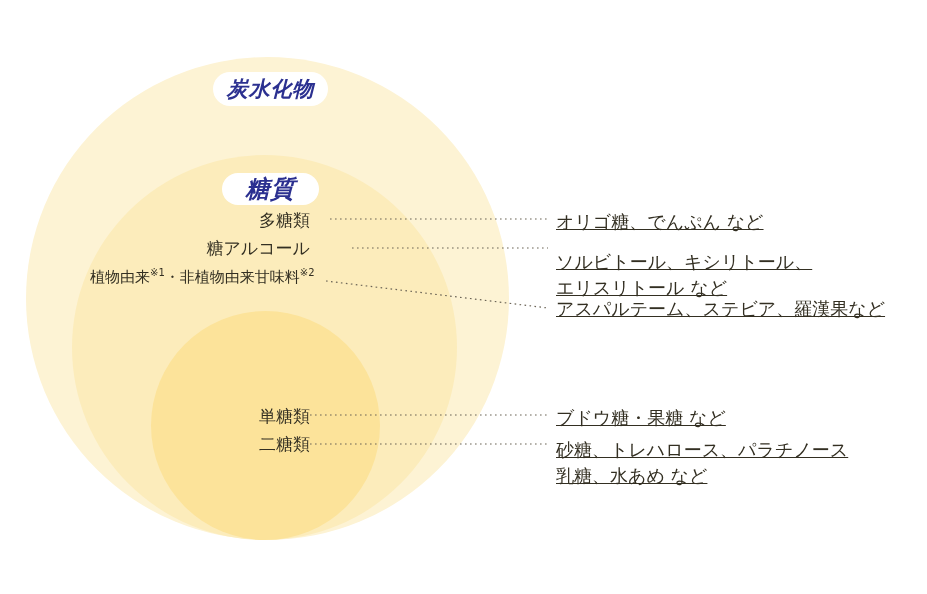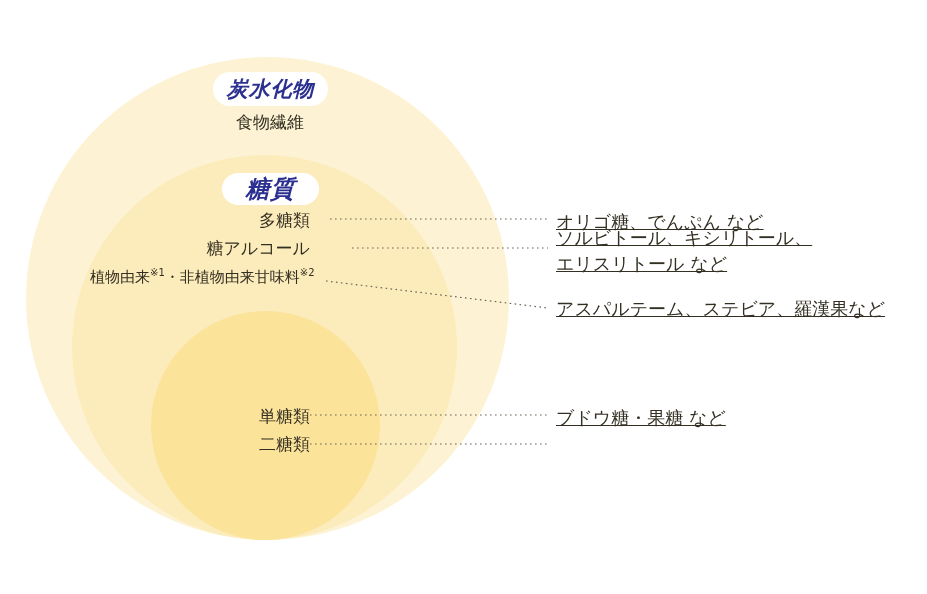--- a/index.html
+++ b/index.html
@@ -144,21 +144,21 @@
   
   .right-text {
     position: absolute;
     color: #332f22;
     font-size: 18px;
     line-height: 1.42;
     white-space: pre-line;
     text-decoration: underline;
   }
   #right-oligo   { left: 556px; top: 209px; }
-  #right-sorbitol{ left: 556px; top: 225px; }
+  #right-sorbitol{ left: 556px; top: 249px; }
   #right-aspartame{ left: 556px; top: 296px; }
   #right-glucose { left: 556px; top: 405px; }
   #right-sucrose { left: 556px; top: 437px; }
 </style>
 </head>
 <body>
 
 <div id="stage">
 
   <div class="circle" id="circle-outer"></div>
@@ -171,35 +171,36 @@
     <line x1="326" y1="281" x2="548" y2="308" stroke="#6b6456" stroke-width="1.2" stroke-dasharray="1.6 3.4"></line>
     <line x1="310" y1="415" x2="548" y2="415" stroke="#6b6456" stroke-width="1.2" stroke-dasharray="1.6 3.4"></line>
     <line x1="310" y1="444" x2="548" y2="444" stroke="#6b6456" stroke-width="1.2" stroke-dasharray="1.6 3.4"></line>
   </svg>
 
   <div class="pill" id="pill-carbohydrate">炭水化物</div>
 
   <div class="pill" id="pill-sugar-quality">糖質</div>
 
 
-  <div class="inner-label" id="label-dietary-fiber">食物繊維</div>
 
   <div class="inner-label" id="label-polysaccharide">多糖類</div>
 
   <div class="inner-label" id="label-sugar-alcohol">糖アルコール</div>
 
   <div class="inner-label" id="label-plant-derived"><span>植物由来</span><span class="sup">※1</span><span>・非植物由来甘味料</span><span class="sup">※2</span></div>
 
   <div class="inner-label" id="label-monosaccharide">単糖類</div>
 
   <div class="inner-label" id="label-disaccharide">二糖類</div>
 
   <div class="right-text" id="right-oligo">オリゴ糖、でんぷん など</div>
 
   <div class="right-text" id="right-sorbitol">ソルビトール、キシリトール、
 エリスリトール など</div>
 
   <div class="right-text" id="right-glucose">ブドウ糖・果糖 など</div>
 
   <div class="right-text" id="right-aspartame">アスパルテーム、ステビア、羅漢果など</div>
 
+  <div class="right-text" id="right-sucrose">砂糖、トレハロース、パラチノース
+乳糖、水あめ など</div>
 
 </div>
 
 </body></html>

